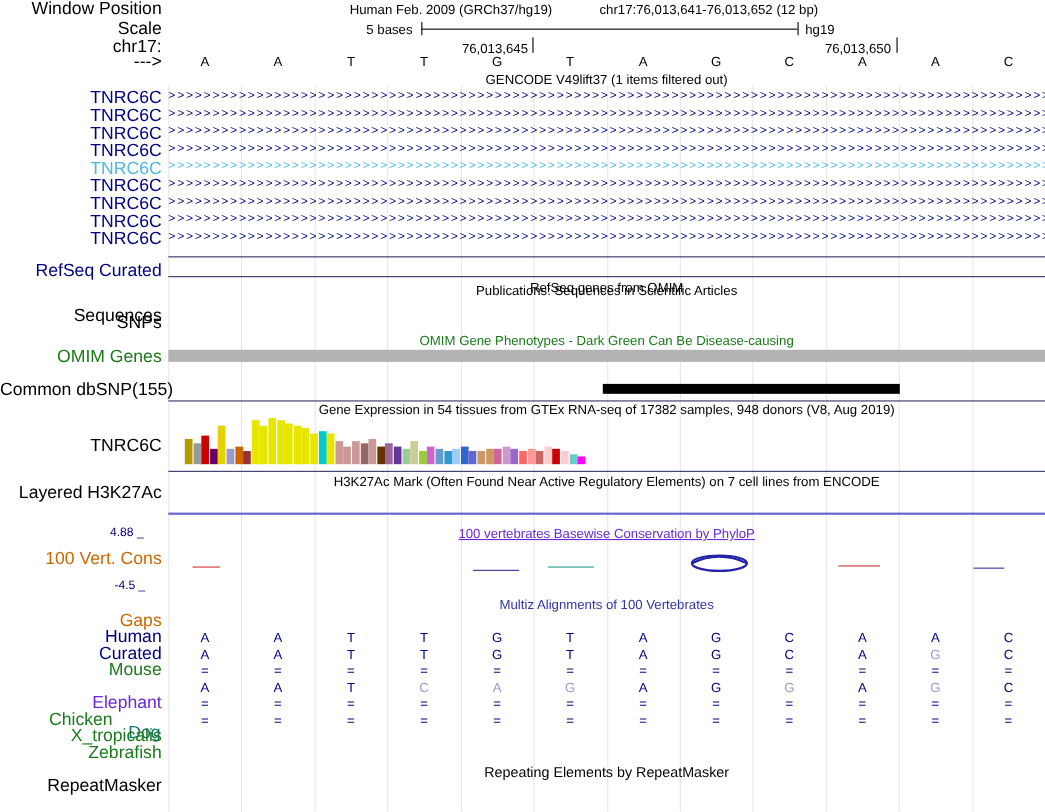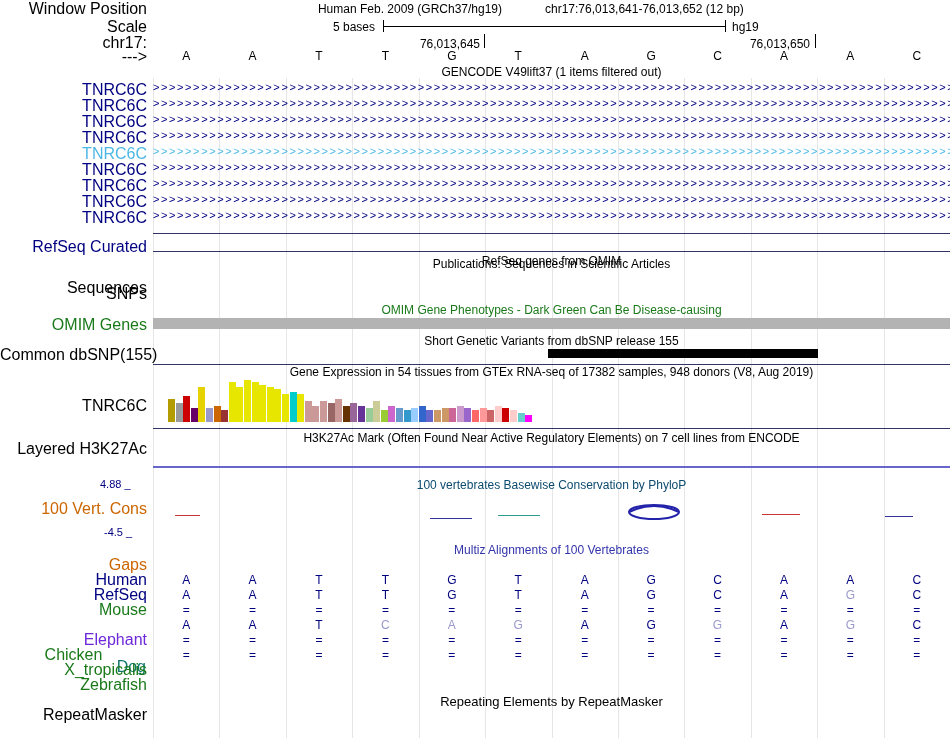--- a/index.html
+++ b/index.html
@@ -188,21 +188,20 @@
   <div class="sep" style="top:251px;"></div>
 
   <div class="lbl" style="left:0;top:281px;width:147px;">Sequences</div>
   <div class="lbl" style="left:0;top:287px;width:147px;">SNPs</div>
   <div class="ctrtxt" style="top:257px;color:#000;">Publications: Sequences in Scientific Articles</div>
 
   <div class="ctrtxt" style="top:303px;color:#1a7a1a;">OMIM Gene Phenotypes - Dark Green Can Be Disease-causing</div>
   <div class="lbl" style="left:0;top:318px;width:147px;color:#1a7a1a;">OMIM Genes</div>
   <div class="omim-bar" style="left:153px;top:318px;width:797px;"></div>
 
-  <div class="ctrtxt" style="top:334px;color:#000;">Short Genetic Variants from dbSNP release 155</div>
   <div class="lbl" style="left:0;top:348px;width:147px;">Common dbSNP(155)</div>
   <div class="dbsnp-bar" style="left:548px;top:349px;width:270px;"></div>
 
   <div class="sep" style="top:364px;"></div>
   <div class="ctrtxt" style="top:365px;color:#000;">Gene Expression in 54 tissues from GTEx RNA-seq of 17382 samples, 948 donors (V8, Aug 2019)</div>
   <div class="lbl" style="left:0;top:399px;width:147px;">TNRC6C</div>
   <div id="gtex-chart" class="gtex-bars" style="left:168px;top:380px;width:380px;height:42px;">
       <div class="gtex-bar" style="left: 0px; height: 23.3333px; background: rgb(179, 156, 0);"></div>
       <div class="gtex-bar" style="left: 7.6px; height: 18.6667px; background: rgb(153, 153, 153);"></div>
       <div class="gtex-bar" style="left: 15.2px; height: 25.6667px; background: rgb(204, 0, 0);"></div>
@@ -252,39 +251,39 @@
       <div class="gtex-bar" style="left: 349.6px; height: 9.33333px; background: rgb(102, 204, 204);"></div>
       <div class="gtex-bar" style="left: 357.2px; height: 7px; background: rgb(255, 0, 255);"></div>
     </div>
 
   <div class="sep" style="top:428px;"></div>
   <div class="ctrtxt" style="top:431px;color:#000;">H3K27Ac Mark (Often Found Near Active Regulatory Elements) on 7 cell lines from ENCODE</div>
   <div class="lbl" style="left:0;top:442px;width:147px;">Layered H3K27Ac</div>
   <div class="blueline" style="left:153px;top:466px;width:797px;"></div>
 
   <div class="tickmark" style="left:100px;top:478px;color:#000080;">4.88 _</div>
-  <div class="ctrtxt" style="top:478px;color:#0c4a6e;">100 vertebrates Basewise Conservation by PhyloP</div>
+  <div class="ctrtxt" style="top:478px;color:#6d28d9;text-decoration:underline;">100 vertebrates Basewise Conservation by PhyloP</div>
   <div class="lbl" style="left:0;top:502px;width:147px;color:#cc6600;">100 Vert. Cons</div>
   <div class="tickmark" style="left:104px;top:526px;color:#000080;">-4.5 _</div>
 
   <div class="consline" style="left:175px;top:515px;width:25px;background:#cc3333;"></div>
   <div class="consline" style="left:430px;top:518px;width:42px;background:#333399;"></div>
   <div class="consline" style="left:498px;top:515px;width:42px;background:#2a9d8f;"></div>
   <div class="consline" style="left:762px;top:514px;width:38px;background:#cc3333;"></div>
   <div class="consline" style="left:885px;top:516px;width:28px;background:#333399;"></div>
   <svg style="position:absolute;left:625px;top:498px;width:58px;height:26px;">
     <ellipse cx="29" cy="14" rx="25" ry="7" fill="none" stroke="#2222aa" stroke-width="2"></ellipse>
     <path d="M4,14 Q29,2 54,14" fill="none" stroke="#2222aa" stroke-width="2"></path>
   </svg>
 
   <div class="ctrtxt" style="top:543px;color:#3333aa;">Multiz Alignments of 100 Vertebrates</div>
   <div class="lbl" style="left:0;top:558px;width:147px;color:#cc6600;">Gaps</div>
   <div id="multiz-labels">
       <div class="lbl" style="left: 0px; top: 573px; width: 147px; color: rgb(0, 0, 128);">Human</div>
-      <div class="lbl" style="left: 0px; top: 588px; width: 147px; color: rgb(0, 0, 128);">RefSeq</div>
+      <div class="lbl" style="left: 0px; top: 588px; width: 147px; color: rgb(0, 0, 128);">Curated</div>
       <div class="lbl" style="left: 0px; top: 603px; width: 147px; color: rgb(26, 122, 26);">Mouse</div>
       <div class="lbl" style="left: 0px; top: 618px; width: 146px; color: #0f766e; margin-top: 42px;">Dog</div>
       <div class="lbl" style="left: 0px; top: 633px; width: 147px; color: #6d28d9;">Elephant</div>
       <div class="lbl" style="left: 0px; top: 648px; width: 147px; color: rgb(26, 122, 26); text-align: center;">Chicken</div>
       <div class="lbl" style="left: 0px; top: 663px; width: 147px; color: rgb(26, 122, 26);">X_tropicalis</div>
       <div class="lbl" style="left: 0px; top: 678px; width: 147px; color: rgb(26, 122, 26);">Zebrafish</div>
     </div>
   <div id="multiz-rows">
       <div class="align-row" style="top: 573px;">
         <div class="align-cell" style="left: 23.2083px; color: rgb(0, 0, 128);">A</div>

